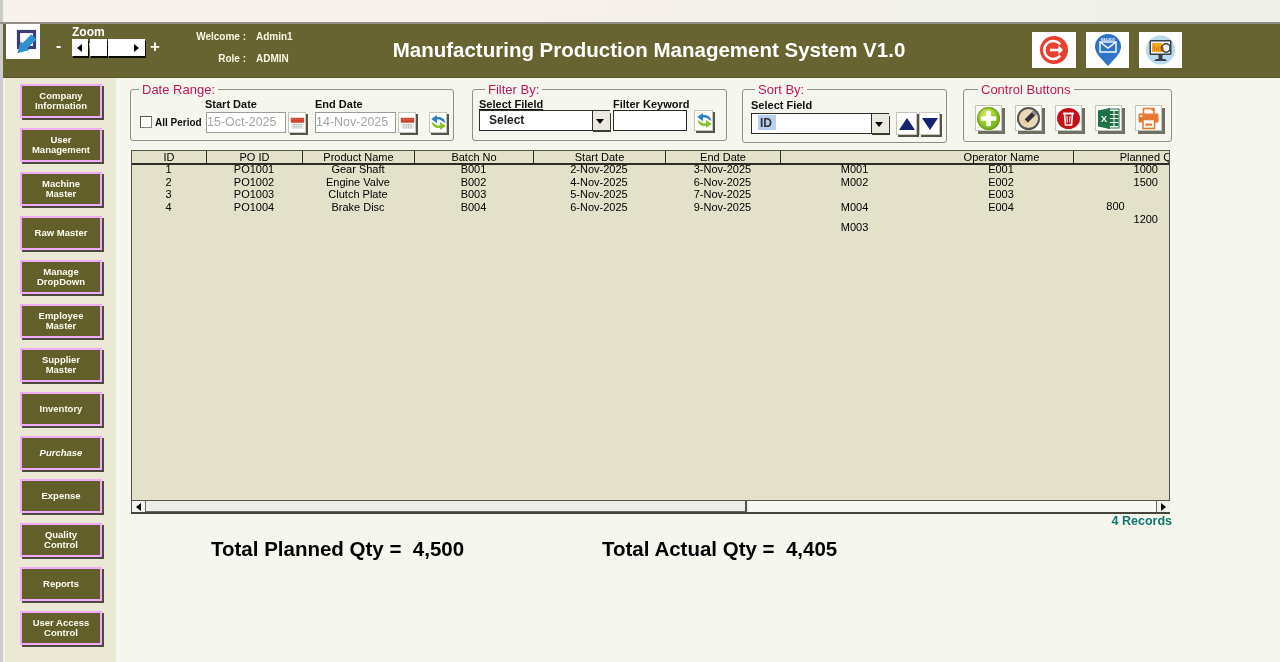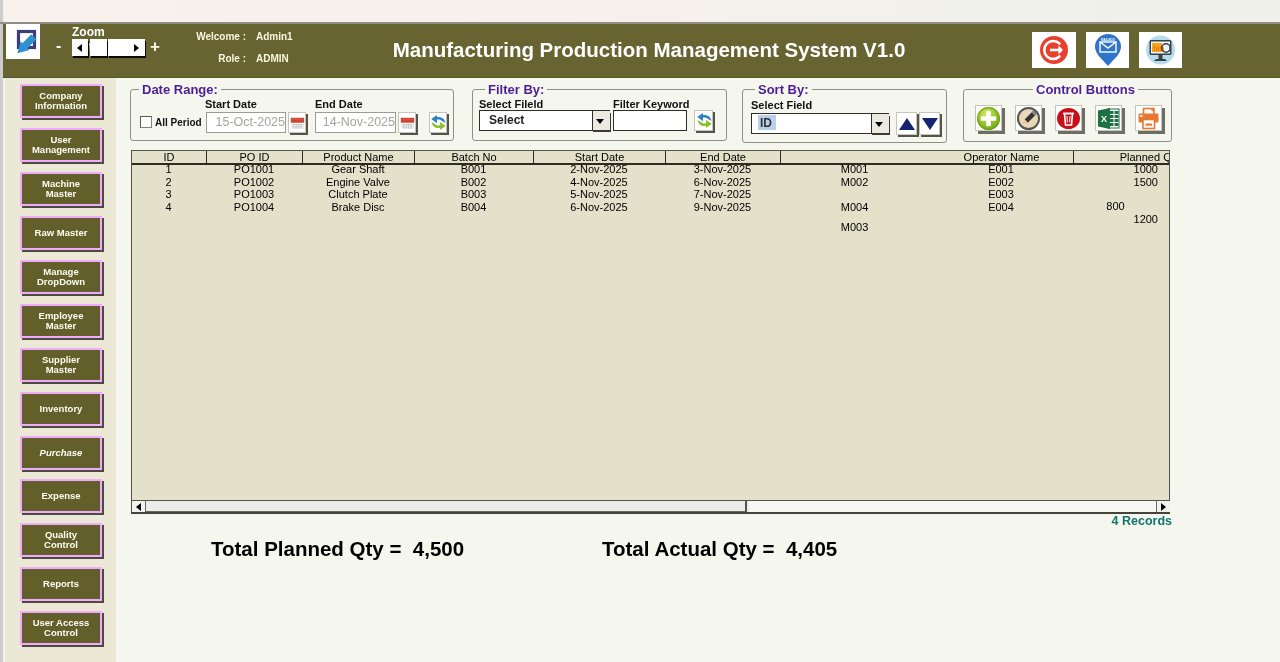--- a/index.html
+++ b/index.html
@@ -6,25 +6,25 @@
   body{width:1280px;height:662px;position:relative;overflow:hidden;
        font-family:"Liberation Sans",sans-serif;background:#f5f6ee;}
   .abs{position:absolute;}
   .olive{background:#676431;}
   .sbtn{position:absolute;left:20px;width:82px;height:34px;background:#f0abfc;
         box-shadow:2px 2px 0 0 #4c4b40;}
   .sbtn .in{position:absolute;left:2px;top:2px;right:2px;bottom:2px;background:#625f2b;
         color:#fdfdf2;font-weight:bold;font-size:9.5px;line-height:10.5px;
         display:flex;align-items:center;justify-content:center;text-align:center;}
   .grp{position:absolute;border:1px solid #8f8f82;border-radius:3px;}
-  .grplbl{position:absolute;background:#f5f6ee;font-weight:bold;font-size:13px;color:#4c1d95;
+  .grplbl{position:absolute;background:#f5f6ee;font-weight:normal;font-size:13px;color:#be185d;
         padding:0 3px;white-space:nowrap;}
   .flbl{position:absolute;font-weight:bold;font-size:11px;color:#111;white-space:nowrap;}
   .tbx{position:absolute;background:#fff;border:1px solid #9c9c93;}
-  .dtext{color:#a4a4a0;font-size:12.5px;text-align:right;line-height:19px;}
+  .dtext{color:#a4a4a0;font-size:12.5px;text-align:left;line-height:19px;}
   .btn3d{position:absolute;background:#fff;box-shadow:2px 2px 0 0 #55544a;border:1px solid #c6c6b8;box-sizing:border-box;}
   .hcell{position:absolute;top:0;height:12px;border-right:1px solid #2c2c24;
          font-size:11px;text-align:center;color:#000;line-height:12px;}
   .cell{position:absolute;font-size:11px;color:#000;text-align:center;white-space:nowrap;}
 </style>
 </head>
 <body>
 
 <div class="abs" style="left:0;top:0;width:3px;height:662px;background:#cccccc;"></div>
 <div class="abs" style="left:3px;top:0;width:2px;height:662px;background:#f2f1ea;"></div>
@@ -174,21 +174,21 @@
       <path d="M5 3.1 C10 1.8 13.8 3.8 14.6 8.4 L10.6 6.2 C9.4 5 8 5 5 5.6 Z"></path>
     </g>
   <g fill="#8cc12c">
       <path d="M14.8 11.2 L9.5 15.0 L9.5 7.4 Z"></path>
       <path d="M11 12.9 C6 14.2 2.2 12.2 1.4 7.6 L5.4 9.8 C6.6 11 8 11 11 10.4 Z"></path>
     </g>
 </svg>
 
 <div class="grp" style="left:472px;top:89px;width:253px;height:50px;"></div>
 <div class="grplbl" style="left:485px;top:82px;">Filter By:</div>
-<div class="flbl" style="left:479px;top:98px;">Select Fileld</div>
+<div class="flbl" style="left:479px;top:98px;text-decoration:underline;">Select Fileld</div>
 <div class="flbl" style="left:613px;top:98px;">Filter Keyword</div>
 
 <div class="abs" style="left:479px;top:110px;width:131px;height:21px;background:#fff;border:1px solid #2e2e28;box-sizing:border-box;"></div>
 <div class="abs" style="left:489px;top:113px;font-weight:bold;font-size:12px;color:#222;">Select</div>
 <div class="abs" style="left:592px;top:111px;width:17px;height:19px;background:#ece9e0;border-left:1px solid #2e2e28;box-shadow:1px 2px 0 0 #3c3b33;"></div>
 <div class="abs" style="left:596px;top:119px;width:0;height:0;border-left:4.5px solid transparent;border-right:4.5px solid transparent;border-top:5.5px solid #000;"></div>
 
 <div class="abs" style="left:613px;top:110px;width:74px;height:21px;background:#fff;border:1px solid #2e2e28;box-sizing:border-box;"></div>
 
 <div class="btn3d" style="left:694px;top:110px;width:19px;height:21px;"></div>
@@ -212,21 +212,21 @@
 <div class="abs" style="left:760px;top:116px;font-weight:bold;font-size:12px;color:#333;">ID</div>
 <div class="abs" style="left:871px;top:114px;width:17px;height:19px;background:#ece9e0;border-left:1px solid #2e2e28;box-shadow:1px 2px 0 0 #3c3b33;"></div>
 <div class="abs" style="left:875px;top:122px;width:0;height:0;border-left:4.5px solid transparent;border-right:4.5px solid transparent;border-top:5.5px solid #000;"></div>
 
 <div class="btn3d" style="left:896px;top:112px;width:21px;height:23px;"></div>
 <div class="abs" style="left:899px;top:118px;width:0;height:0;border-left:8px solid transparent;border-right:8px solid transparent;border-bottom:12px solid #14246e;"></div>
 <div class="btn3d" style="left:919px;top:112px;width:21px;height:23px;"></div>
 <div class="abs" style="left:922px;top:118px;width:0;height:0;border-left:8px solid transparent;border-right:8px solid transparent;border-top:12px solid #14246e;"></div>
 
 <div class="grp" style="left:963px;top:89px;width:207px;height:51px;"></div>
-<div class="grplbl" style="left:1033px;top:82px;">Control Buttons</div>
+<div class="grplbl" style="left:978px;top:82px;">Control Buttons</div>
 
 <div class="btn3d" style="left:975px;top:105px;width:27px;height:26px;box-shadow:3px 3px 0 0 #6e6e64;"></div>
 <svg class="abs" style="left:976px;top:106px;" width="25" height="25" viewBox="0 0 25 25">
   <defs>
       <radialGradient id="gg" cx="0.4" cy="0.3" r="0.8">
     <stop offset="0" stop-color="#d4e85c"></stop>
         <stop offset="0.6" stop-color="#8cc028"></stop>
         <stop offset="1" stop-color="#6aa018"></stop>
   </radialGradient>
     </defs>

